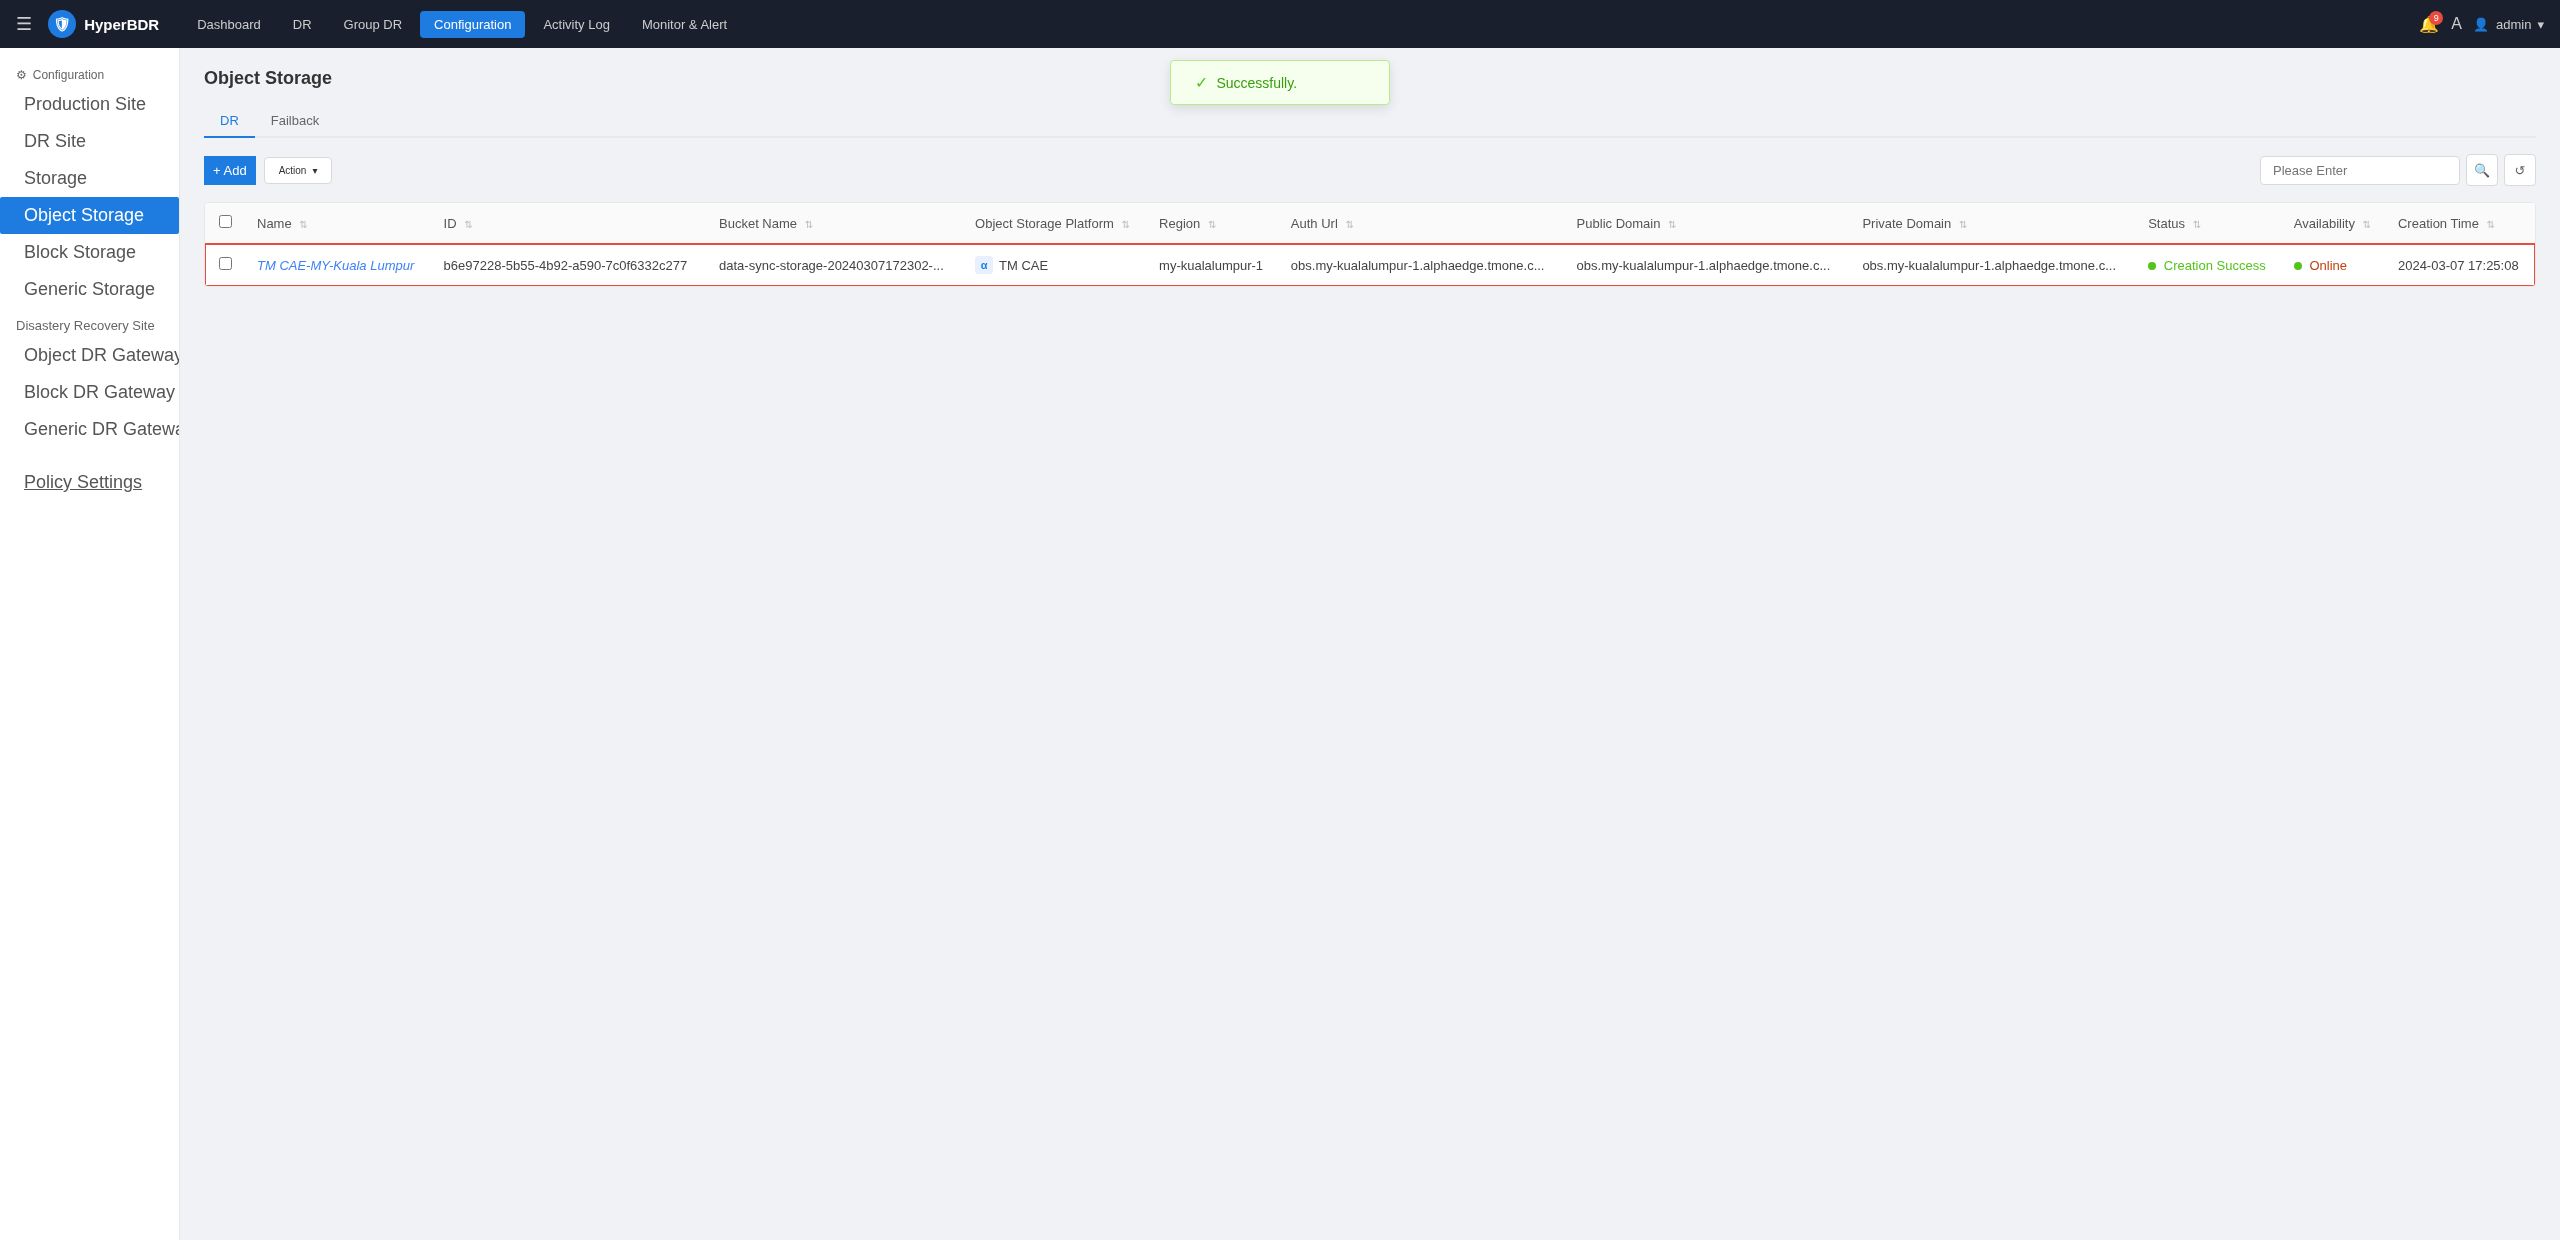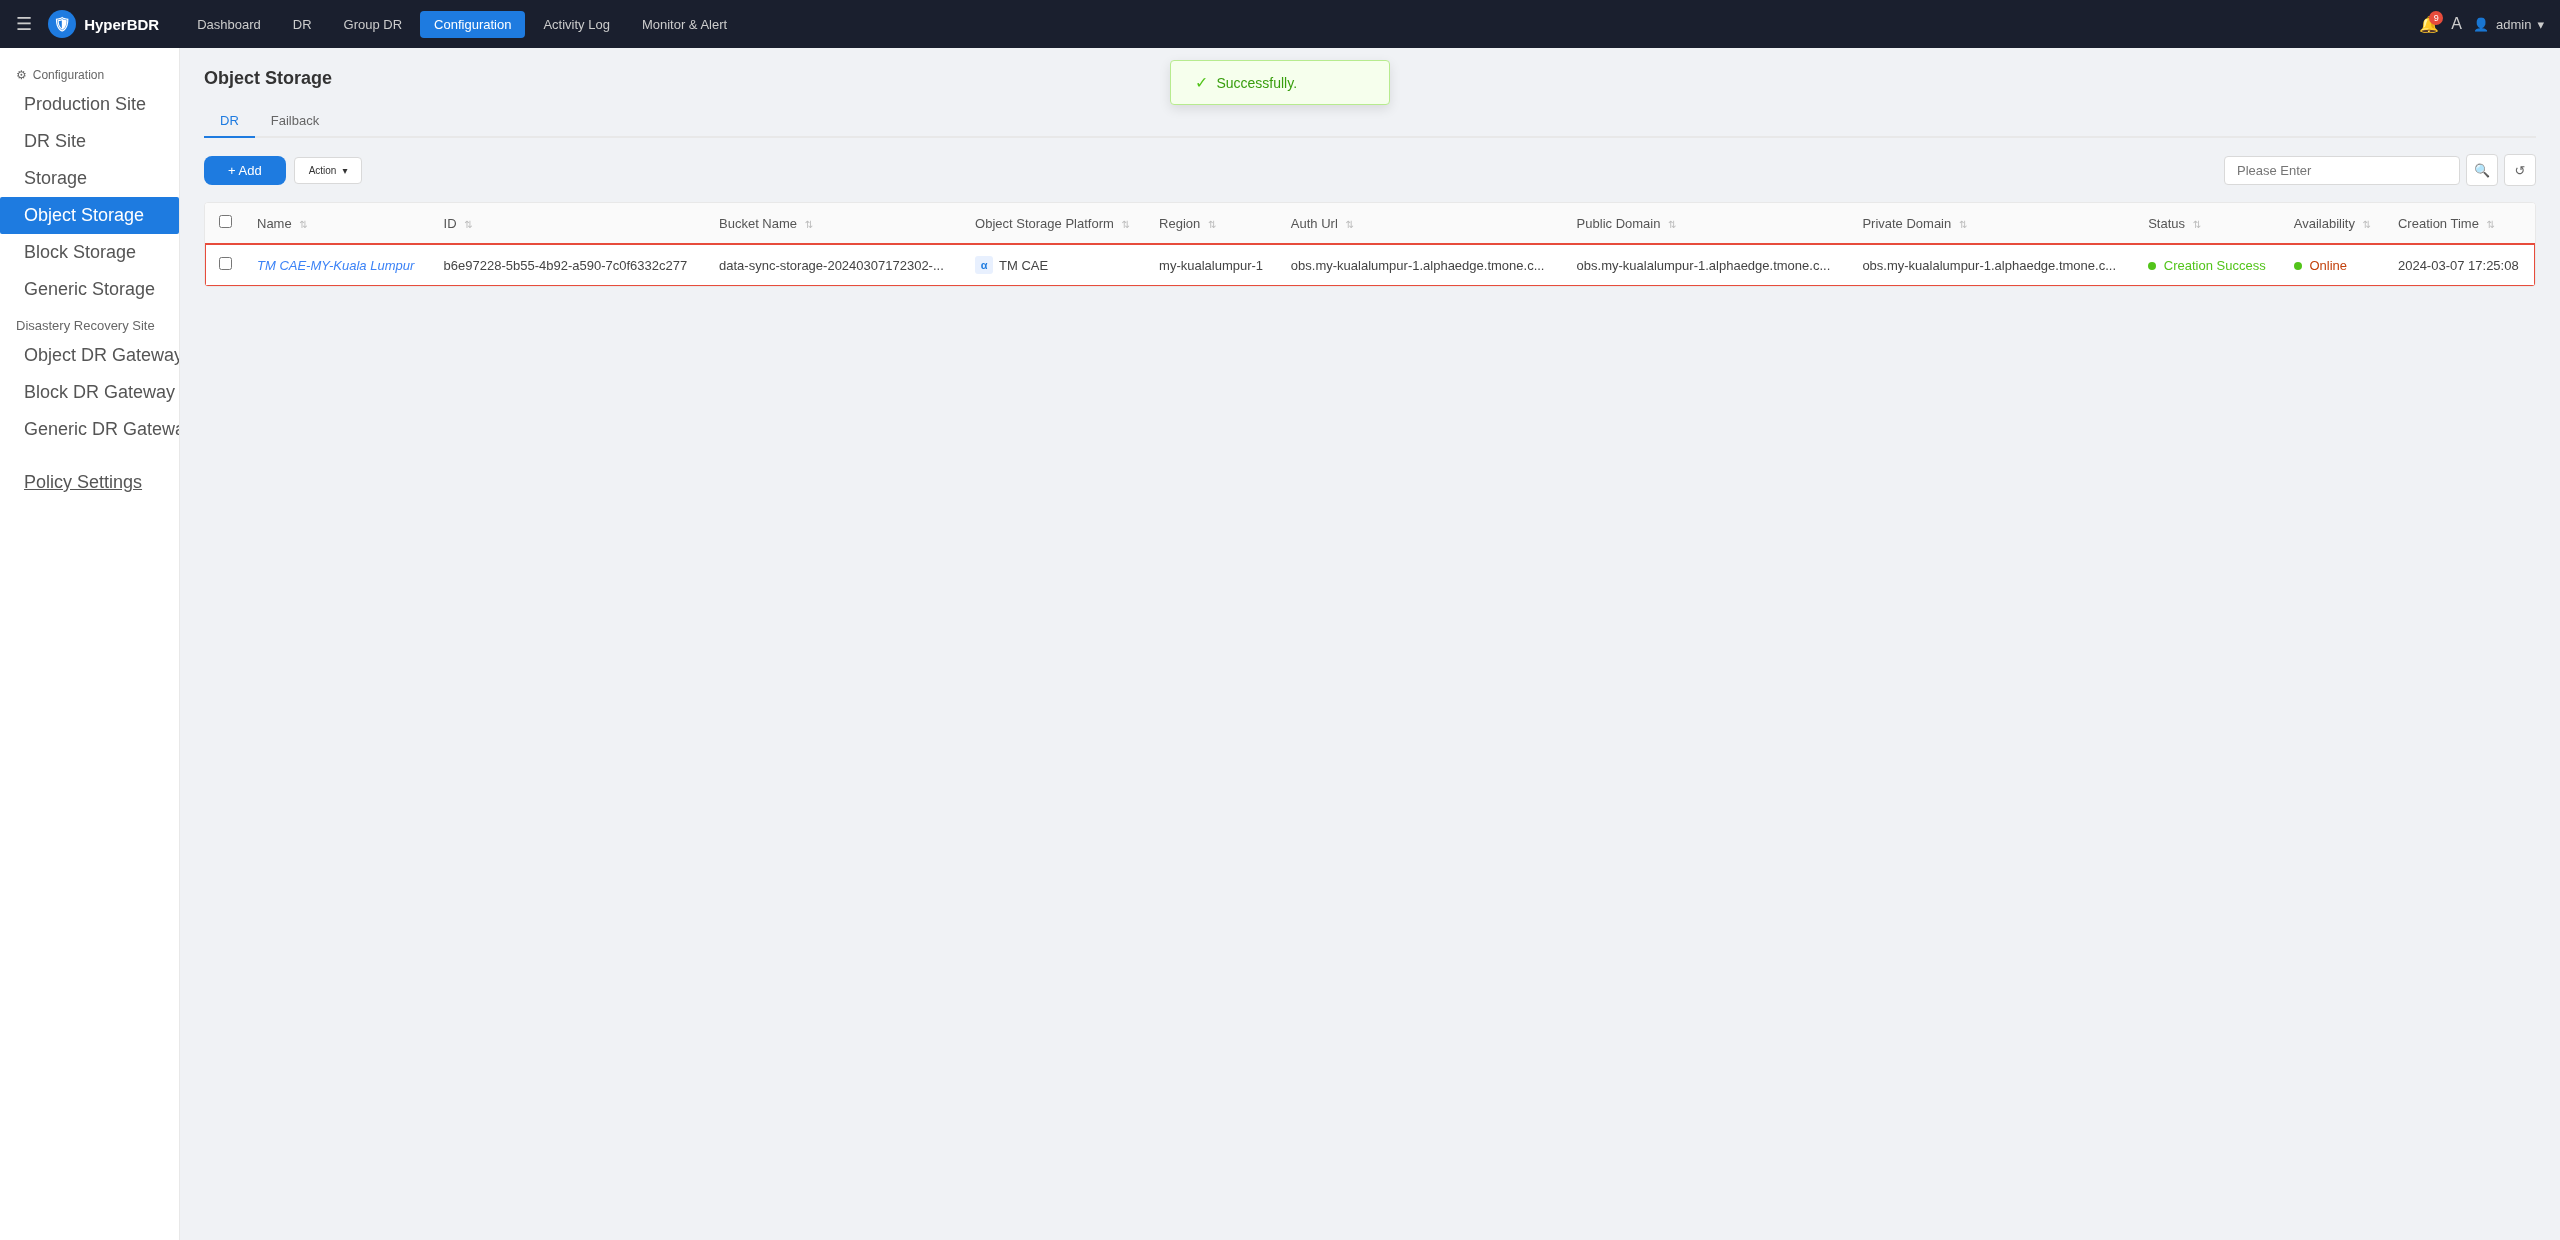--- a/index.html
+++ b/index.html
@@ -152,22 +152,22 @@
     .toolbar {
       display: flex;
       align-items: center;
       gap: 8px;
       margin-bottom: 16px;
     }
     .btn-add {
       background: #1e7be0;
       color: #fff;
       border: none;
-      padding: 7px 24px;
-      border-radius: 8px;
+      padding: 7px 9px;
+      border-radius: 0;
       cursor: pointer;
       font-size: 13px;
       display: flex; align-items: center; gap: 4px;
     }
     .btn-action {
       background: #fff;
       color: #333;
       border: 1px solid #d9d9d9;
       padding: 7px 14px;
       border-radius: 4px;
@@ -180,21 +180,21 @@
       margin-left: auto;
       display: flex;
       align-items: center;
       gap: 6px;
     }
     .search-input {
       border: 1px solid #d9d9d9;
       border-radius: 4px;
       padding: 6px 12px;
       font-size: 13px;
-      width: 236px;
+      width: 200px;
       color: #999;
       outline: none;
     }
     .icon-btn {
       border: 1px solid #d9d9d9;
       background: #fff;
       border-radius: 4px;
       width: 32px; height: 32px;
       display: flex; align-items: center; justify-content: center;
       cursor: pointer;

